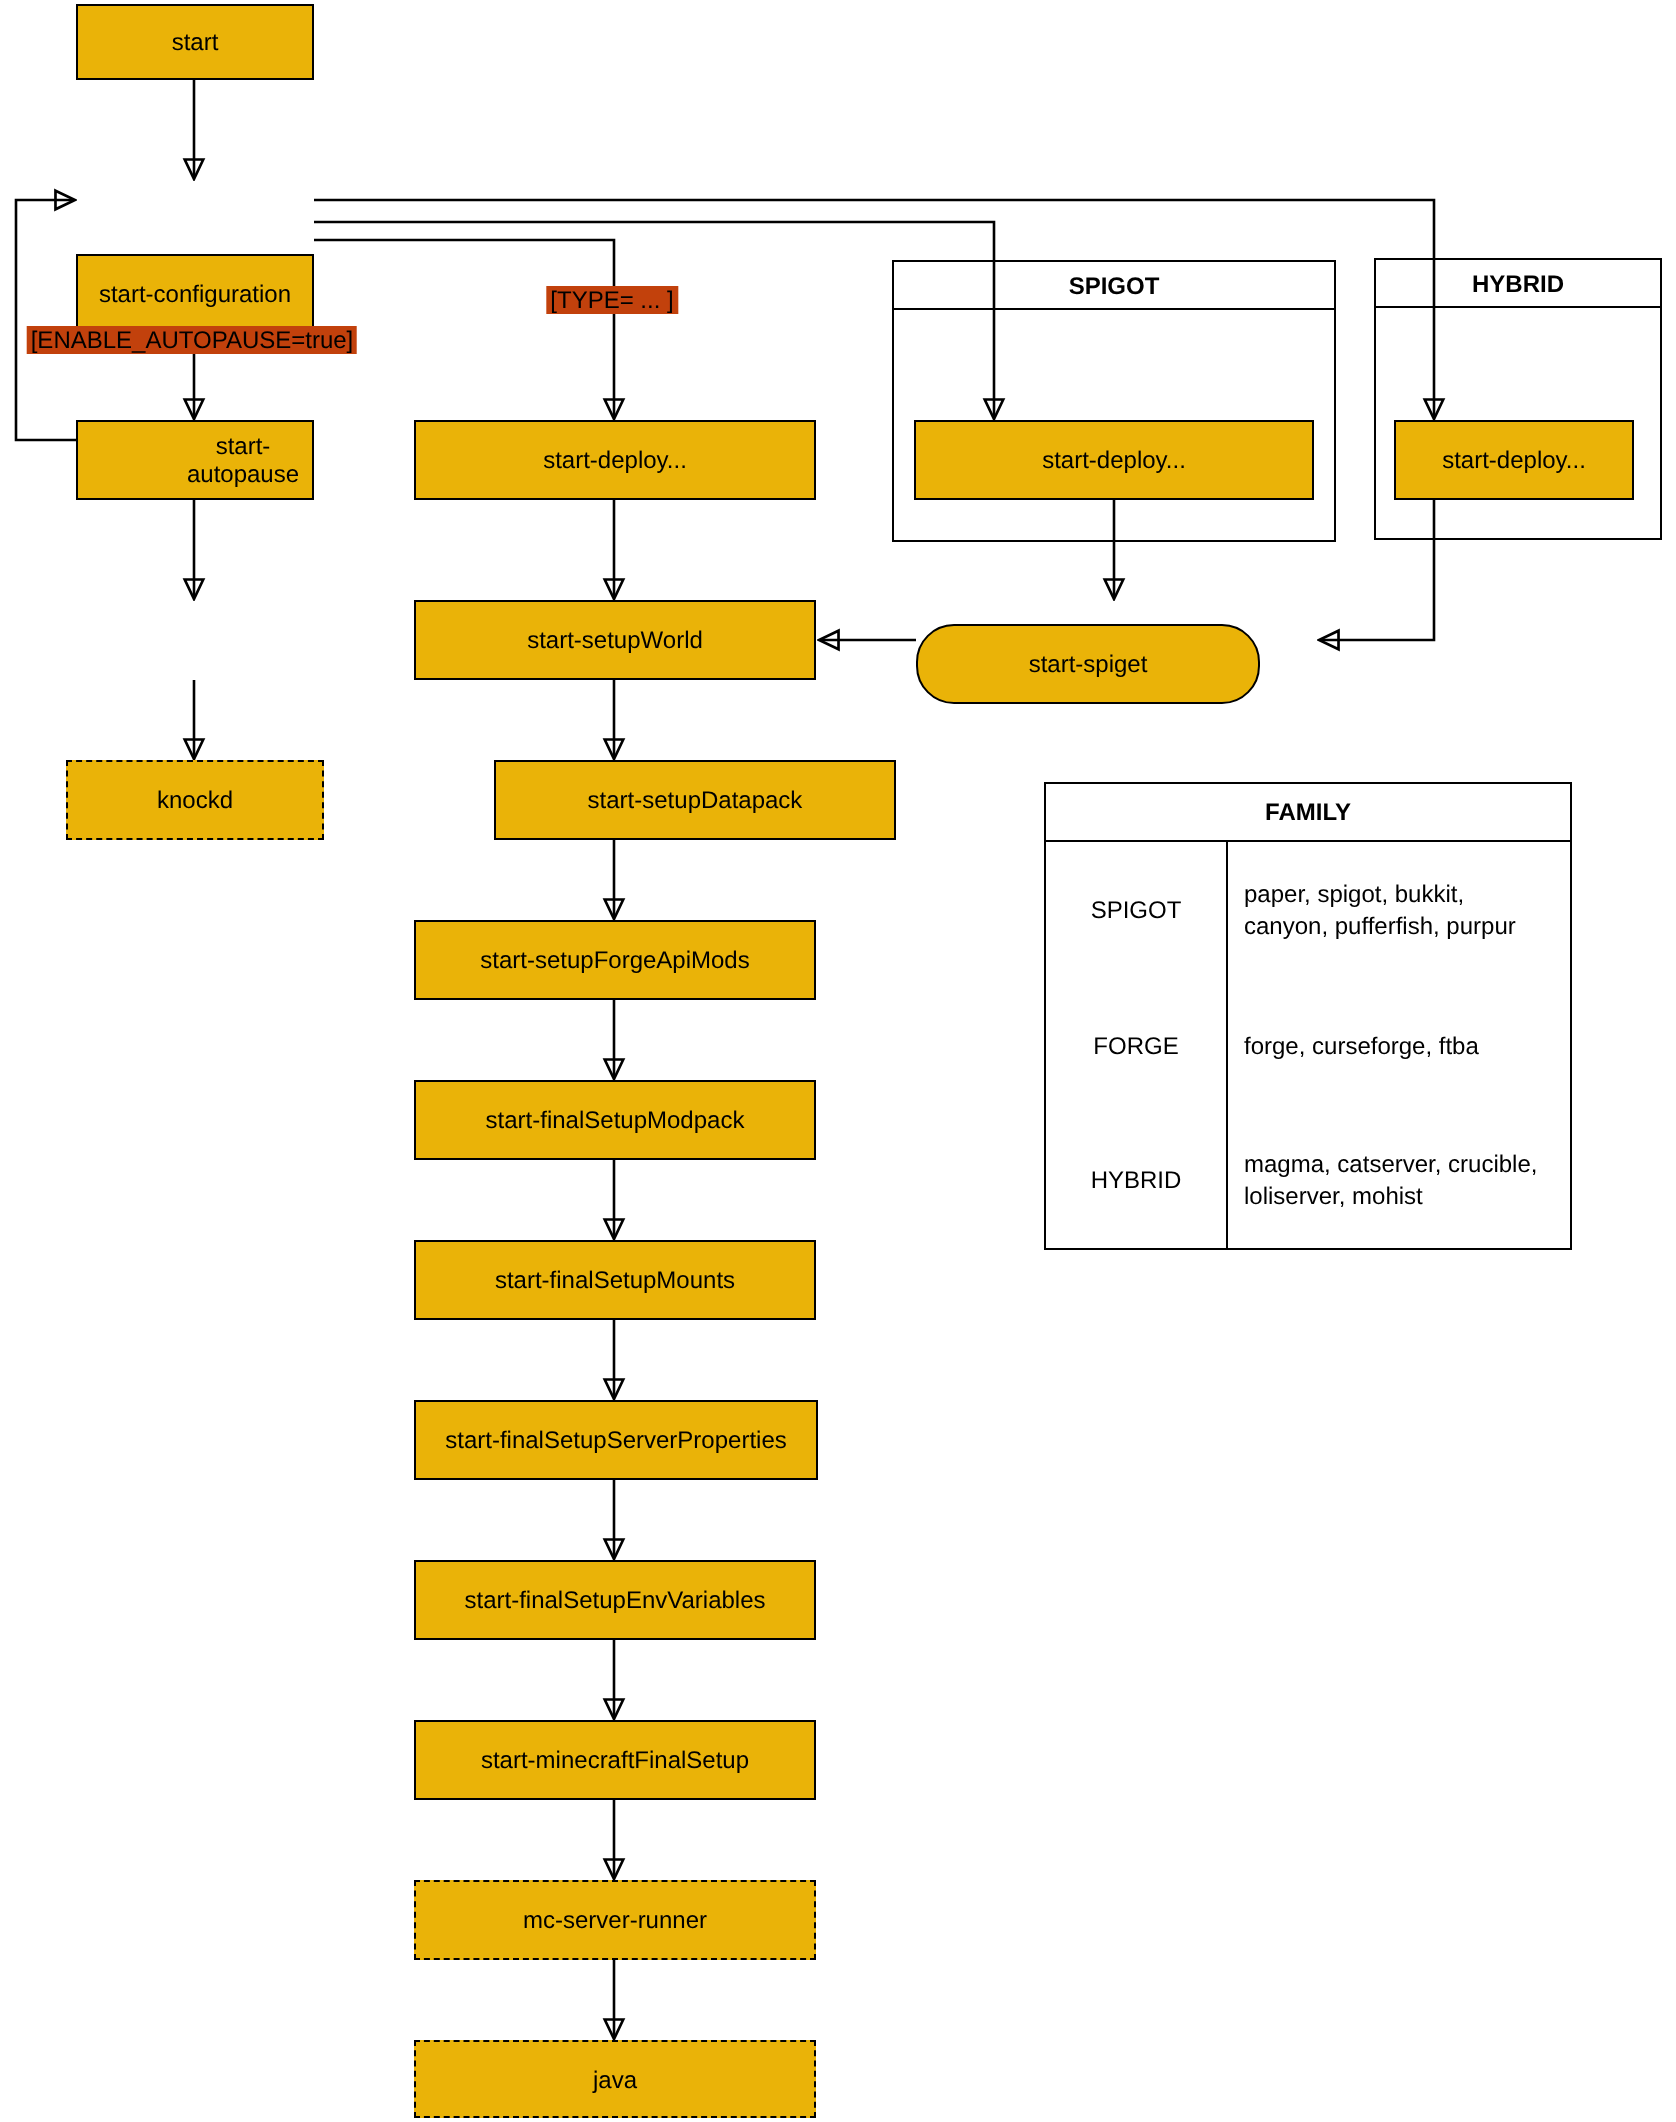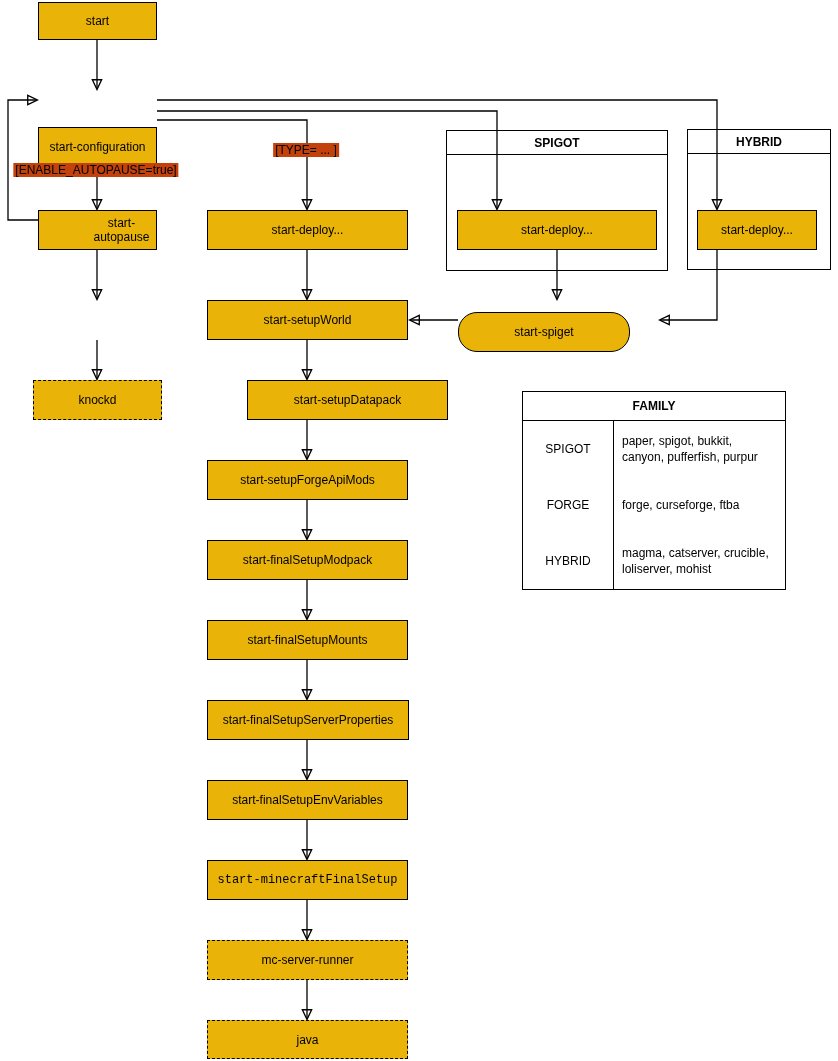--- a/index.html
+++ b/index.html
@@ -51,21 +51,21 @@
     position:absolute;
     background:#c2410c;
     padding:0 2px;
     white-space:nowrap;
     z-index:3;
     transform:translate(-50%,-50%);
   }
   .family-table {
     position:absolute;
     left:522px; top:391px;
-    width:264px; height:199px;
+    width:264px; height:234px;
     box-sizing:border-box;
     background:#ffffff;
     border:1.3px solid #000000;
     display:flex;
     flex-direction:column;
     z-index:2;
   }
   .family-title {
     box-sizing:border-box;
     height:29px;
@@ -140,21 +140,21 @@
   <div class="node dashed" style="left:33px; top:380px; width:129px; height:40px;">knockd</div>
 
   <div class="node" style="left:207px; top:210px; width:201px; height:40px;">start-deploy...</div>
   <div class="node" style="left:207px; top:300px; width:201px; height:40px;">start-setupWorld</div>
   <div class="node" style="left:207px; top:380px; width:201px; height:40px;margin-left:40px;">start-setupDatapack</div>
   <div class="node" style="left:207px; top:460px; width:201px; height:40px;">start-setupForgeApiMods</div>
   <div class="node" style="left:207px; top:540px; width:201px; height:40px;">start-finalSetupModpack</div>
   <div class="node" style="left:207px; top:620px; width:201px; height:40px;">start-finalSetupMounts</div>
   <div class="node" style="left:207px; top:700px; width:202px; height:40px;">start-finalSetupServerProperties</div>
   <div class="node" style="left:207px; top:780px; width:201px; height:40px;">start-finalSetupEnvVariables</div>
-  <div class="node" style="left:207px; top:860px; width:201px; height:40px;font-family:Liberation Mono, monospace;">start-minecraftFinalSetup</div>
+  <div class="node" style="left:207px; top:860px; width:201px; height:40px;">start-minecraftFinalSetup</div>
   <div class="node dashed" style="left:207px; top:940px; width:201px; height:40px;">mc-server-runner</div>
   <div class="node dashed" style="left:207px; top:1020px; width:201px; height:39px;">java</div>
 
   <div class="node" style="left:457px; top:210px; width:200px; height:40px;">start-deploy...</div>
   <div class="node" style="left:697px; top:210px; width:120px; height:40px;">start-deploy...</div>
   <div class="node" style="left:458px; top:312px; width:172px; height:40px;border-radius:19px;">start-spiget</div>
 
   <div class="family-table">
     <div class="family-title">FAMILY</div>
     <div class="family-body">

